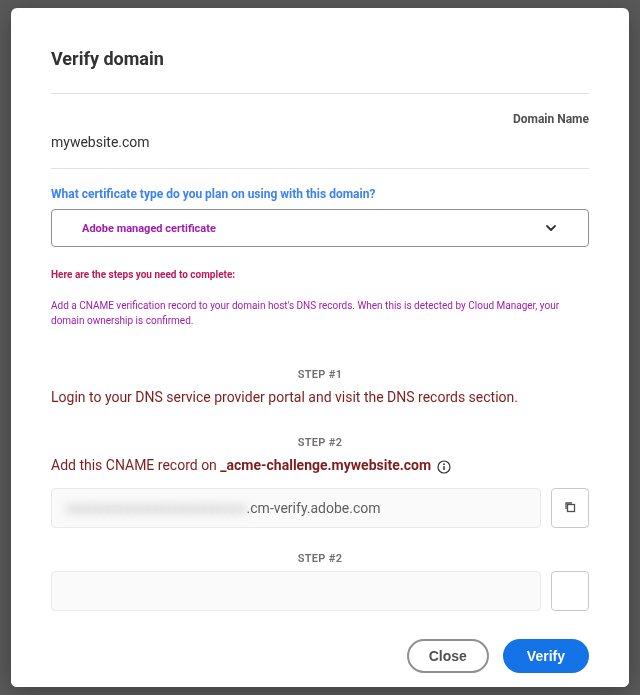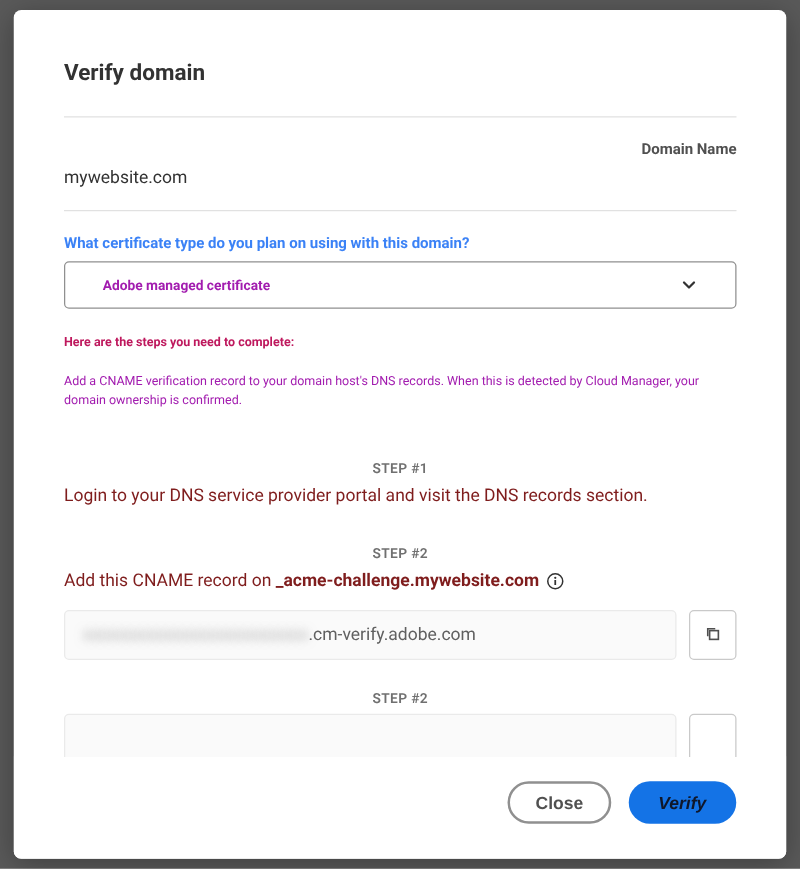--- a/index.html
+++ b/index.html
@@ -160,21 +160,21 @@
       border: 1px solid #c9c9c9;
       border-radius: 4px;
       background: #fff;
       display: flex;
       align-items: center;
       justify-content: center;
       cursor: pointer;
     }
     .step-block { margin-bottom: 4px; }
     .modal-footer {
-      padding: 20px 40px 28px 40px;
+      padding: 20px 40px 14px 40px;
       display: flex;
       justify-content: flex-end;
       gap: 14px;
       background: #fff;
     }
     .btn {
       height: 34px;
       padding: 0 20px;
       border-radius: 17px;
       font-size: 14px;
@@ -184,24 +184,23 @@
       align-items: center;
       justify-content: center;
     }
     .btn-secondary {
       background: #fff;
       color: #505050;
       border: 2px solid #909090;
     }
     .btn-primary {
       background: #1473e6;
-      color: #0f172a;
+      color: #ffffff;
       border: none;
       padding: 0 24px;
-      font-style: italic;
     }
     .step-block-last .code-row { margin-bottom: 8px; }
   </style>
 </head>
 <body>
 
 <div class="modal">
   <div class="modal-content">
 
     <h2 class="dialog-title">Verify domain</h2>

